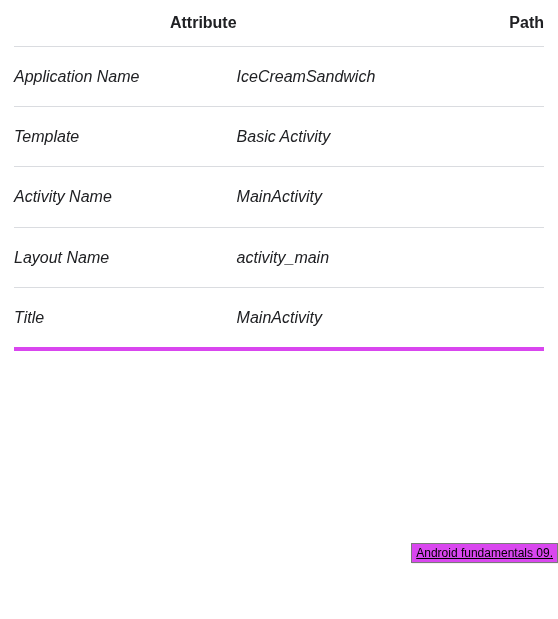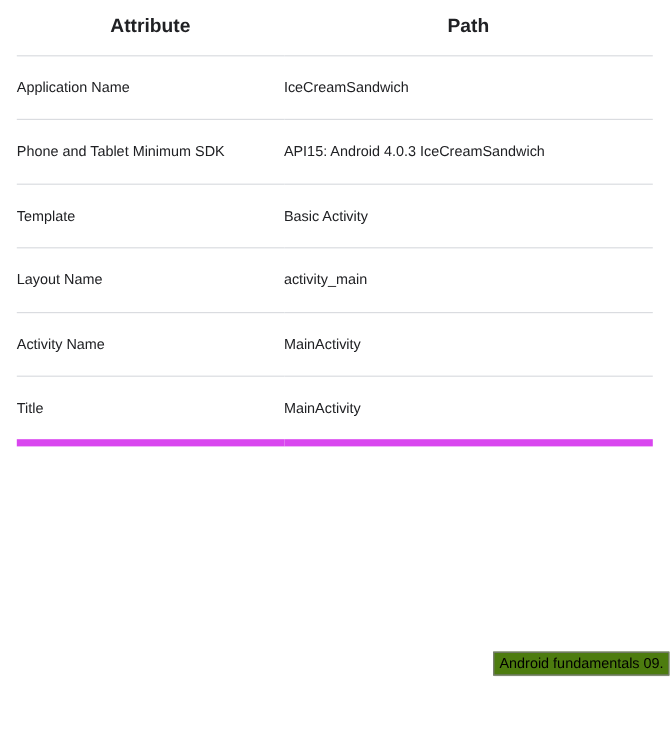--- a/index.html
+++ b/index.html
@@ -1,24 +1,24 @@
 <!DOCTYPE html>
 <html><head>
 <meta charset="utf-8">
 <style>
   html,body{margin:0;padding:0;font-family:Arial,Helvetica,sans-serif;color:#202124;background:#fff;}
   .wrap{width:558px;height:619px;box-sizing:border-box;padding:0 14px;position:relative;}
   table{width:100%;border-collapse:collapse;table-layout:fixed;}
   col.attr{width:42%;}
   col.val{width:58%;}
-  th{text-align:center;font-weight:700;font-size:16px;padding:14px 0 14px 0;}
-  td{font-size:12px;line-height:1.7;padding:16px 0;vertical-align:top;}
+  th{text-align:right;font-weight:700;font-size:16px;padding:14px 0 14px 0;}
+  td{font-size:16px;line-height:1.7;padding:16px 0;vertical-align:top;font-style:italic;}
   tbody tr{border-top:1px solid #dadce0;}
-  tbody tr:last-child{border-bottom:6px solid #d946ef;}
-  .tooltip{position:absolute;right:0;bottom:56px;background:#4d7c0f;border:1px solid #7a7a7a;font-size:12px;font-family:"Segoe UI",Tahoma,sans-serif;color:#000;padding:2px 4px;white-space:nowrap;overflow:hidden;max-width:175px;box-shadow:1px 1px 0 rgba(0,0,0,.05);}
+  tbody tr:last-child{border-bottom:4px solid #d946ef;}
+  .tooltip{position:absolute;right:0;bottom:56px;background:#d946ef;border:1px solid #7a7a7a;font-size:12px;font-family:"Segoe UI",Tahoma,sans-serif;color:#000;padding:2px 4px;white-space:nowrap;overflow:hidden;max-width:175px;box-shadow:1px 1px 0 rgba(0,0,0,.05);text-decoration:underline;}
 </style>
 </head>
 <body>
 
 <div class="wrap">
   <table>
     <colgroup>
         <col class="attr">
         <col class="val">
       </colgroup>
@@ -27,34 +27,30 @@
         <th>Attribute</th>
         <th>Path</th>
       </tr>
     </thead>
     <tbody>
       <tr>
         <td>Application Name</td>
         <td>IceCreamSandwich</td>
       </tr>
       <tr>
-        <td>Phone and Tablet Minimum SDK</td>
-        <td>API15: Android 4.0.3 IceCreamSandwich</td>
-      </tr>
-      <tr>
         <td>Template</td>
         <td>Basic Activity</td>
       </tr>
       <tr>
+        <td>Activity Name</td>
+        <td>MainActivity</td>
+      </tr>
+      <tr>
         <td>Layout Name</td>
         <td>activity_main</td>
-      </tr>
-      <tr>
-        <td>Activity Name</td>
-        <td>MainActivity</td>
       </tr>
       <tr>
         <td>Title</td>
         <td>MainActivity</td>
       </tr>
     </tbody>
   </table>
   <div class="tooltip">Android fundamentals 09.</div>
 </div>
 

